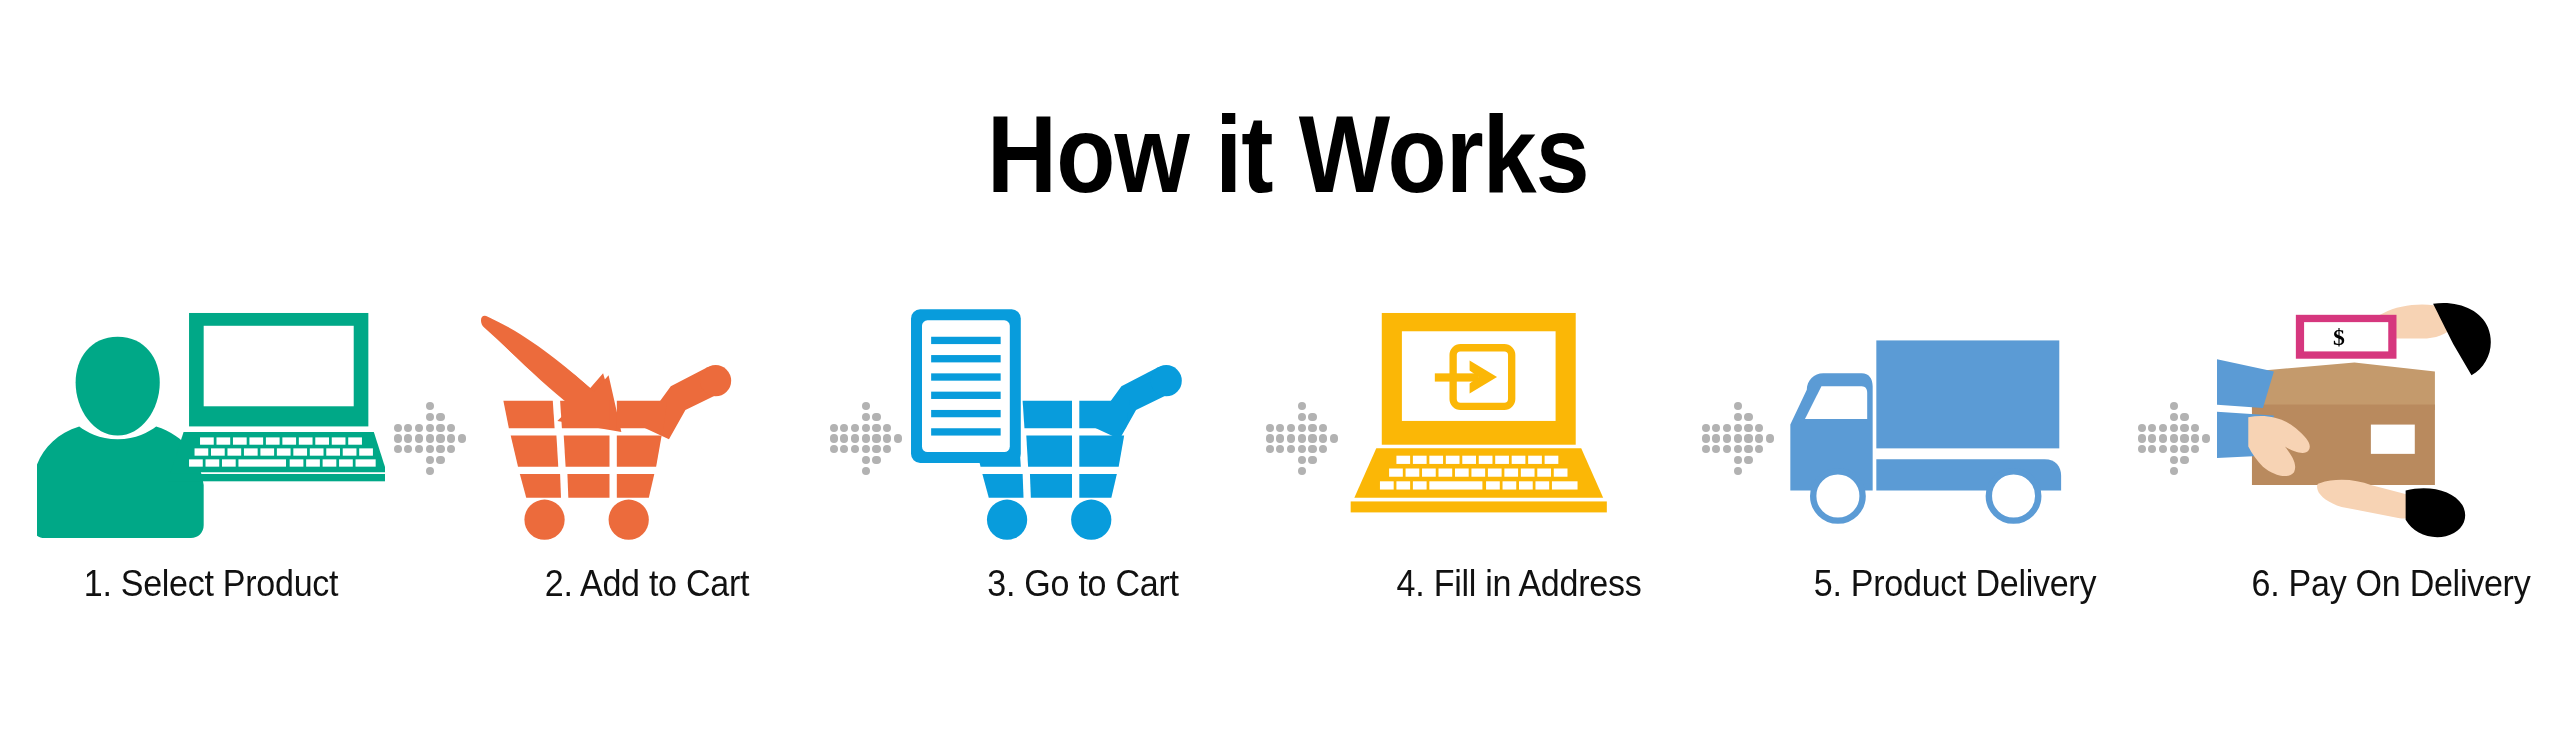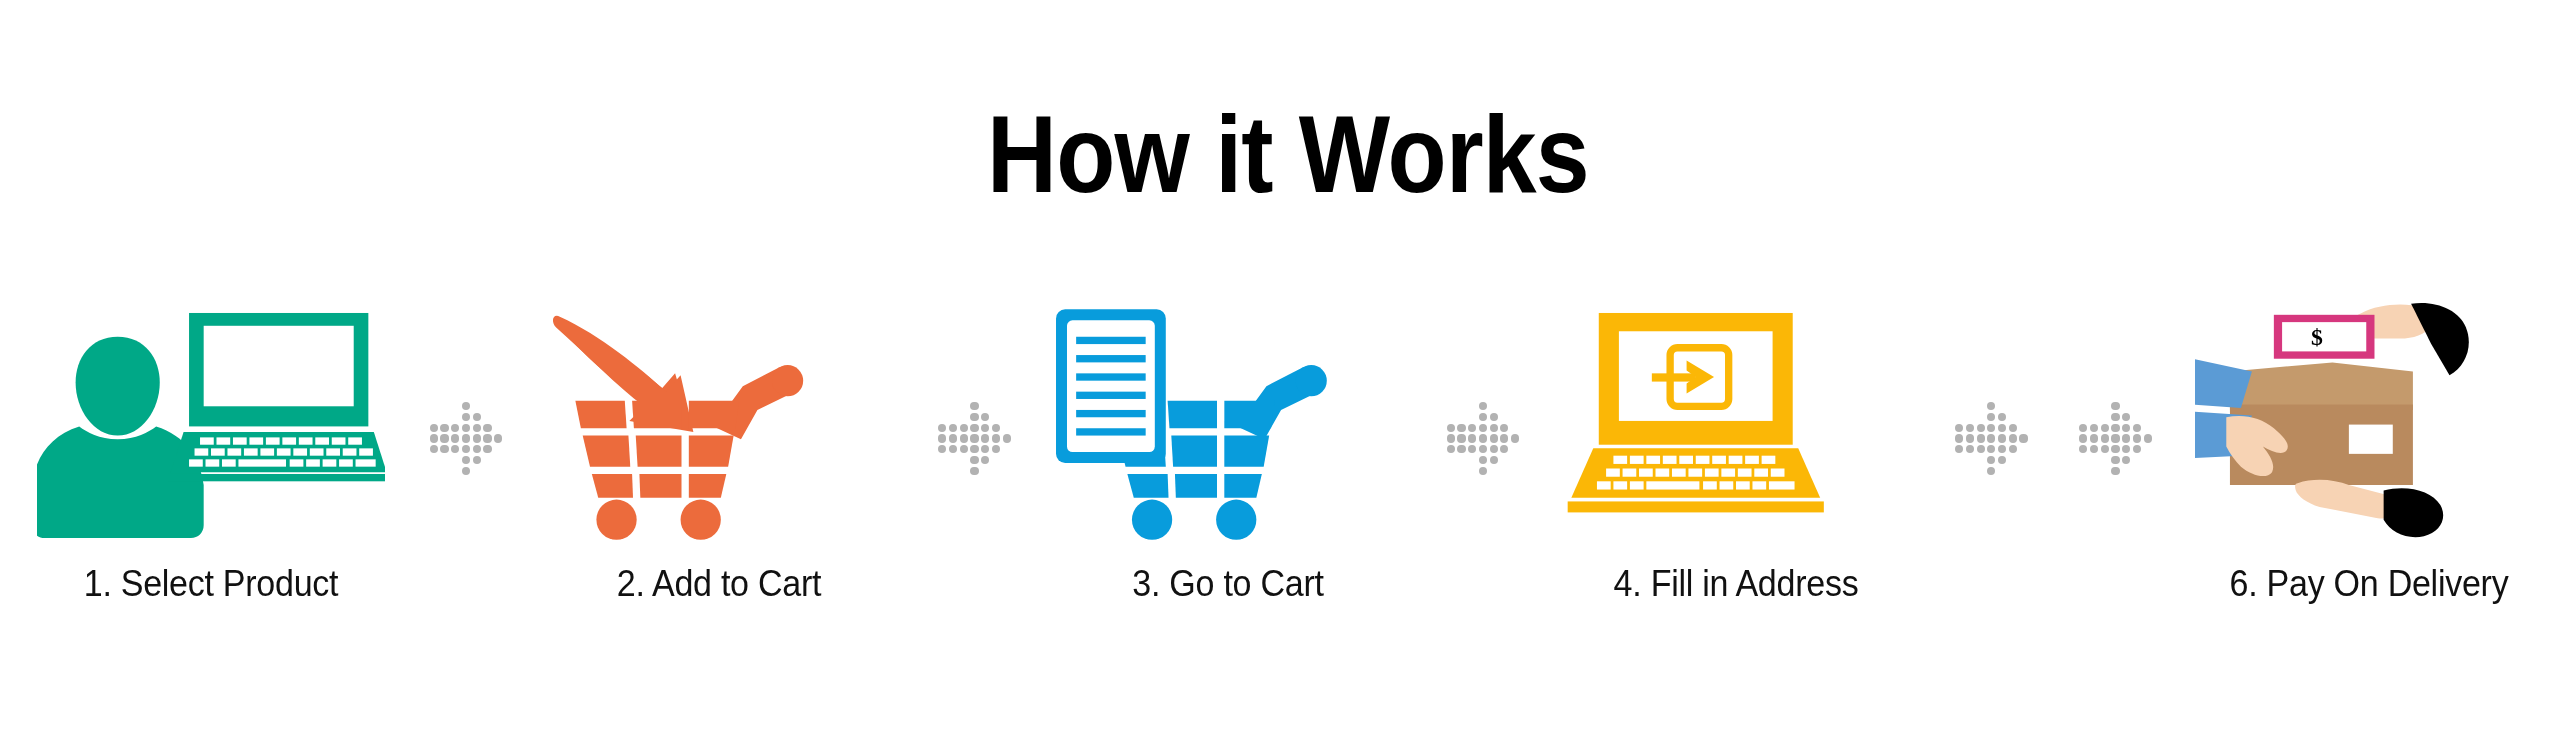--- a/index.html
+++ b/index.html
@@ -500,79 +500,97 @@
       <i></i>
         <i></i>
         <i></i>
         <i class="on"></i>
         <i></i>
         <i></i>
         <i></i>
     </div>
   </div>
 
-
-  <div class="arrow-sep">
-    <div class="arrow-grid">
-      <i></i>
-        <i></i>
-        <i></i>
-        <i class="on"></i>
-        <i></i>
-        <i></i>
-        <i></i>
-      <i></i>
-        <i></i>
-        <i></i>
-        <i class="on"></i>
-        <i class="on"></i>
-        <i></i>
-        <i></i>
-      <i class="on"></i>
-        <i class="on"></i>
-        <i class="on"></i>
-        <i class="on"></i>
-        <i class="on"></i>
-        <i class="on"></i>
-        <i></i>
-      <i class="on"></i>
-        <i class="on"></i>
-        <i class="on"></i>
-        <i class="on"></i>
-        <i class="on"></i>
-        <i class="on"></i>
-        <i class="on"></i>
-      <i class="on"></i>
-        <i class="on"></i>
-        <i class="on"></i>
-        <i class="on"></i>
-        <i class="on"></i>
-        <i class="on"></i>
-        <i></i>
-      <i></i>
-        <i></i>
-        <i></i>
-        <i class="on"></i>
-        <i class="on"></i>
-        <i></i>
-        <i></i>
-      <i></i>
-        <i></i>
-        <i></i>
-        <i class="on"></i>
-        <i></i>
-        <i></i>
-        <i></i>
-    </div>
-  </div>
-
   <div class="step">
     <div class="step-art">
       <svg class="art-svg" viewBox="0 0 380 270" xmlns="http://www.w3.org/2000/svg">
 
+        <rect x="104" y="42" width="200" height="118" fill="#5B9BD5"></rect>
+
+        <path d="M104 172 L288 172 C300 172 306 180 306 190 L306 206 L104 206 Z" fill="#5B9BD5"></path>
+
+        <path d="M28 96 C28 86 36 78 46 78 L88 78 C96 78 100 84 100 92 L100 206 L10 206 L10 134 Z" fill="#5B9BD5"></path>
+
+        <path d="M44 92 L88 92 C92 92 94 95 94 99 L94 128 L26 128 L44 92 Z" fill="#FFFFFF"></path>
+
+        <circle cx="62" cy="212" r="27" fill="#FFFFFF" stroke="#5B9BD5" stroke-width="7"></circle>
+        <circle cx="254" cy="212" r="27" fill="#FFFFFF" stroke="#5B9BD5" stroke-width="7"></circle>
+      </svg>
+    </div>
+    <div class="step-label">5. Product Delivery</div>
+  </div>
+
+  <div class="arrow-sep">
+    <div class="arrow-grid">
+      <i></i>
+        <i></i>
+        <i></i>
+        <i class="on"></i>
+        <i></i>
+        <i></i>
+        <i></i>
+      <i></i>
+        <i></i>
+        <i></i>
+        <i class="on"></i>
+        <i class="on"></i>
+        <i></i>
+        <i></i>
+      <i class="on"></i>
+        <i class="on"></i>
+        <i class="on"></i>
+        <i class="on"></i>
+        <i class="on"></i>
+        <i class="on"></i>
+        <i></i>
+      <i class="on"></i>
+        <i class="on"></i>
+        <i class="on"></i>
+        <i class="on"></i>
+        <i class="on"></i>
+        <i class="on"></i>
+        <i class="on"></i>
+      <i class="on"></i>
+        <i class="on"></i>
+        <i class="on"></i>
+        <i class="on"></i>
+        <i class="on"></i>
+        <i class="on"></i>
+        <i></i>
+      <i></i>
+        <i></i>
+        <i></i>
+        <i class="on"></i>
+        <i class="on"></i>
+        <i></i>
+        <i></i>
+      <i></i>
+        <i></i>
+        <i></i>
+        <i class="on"></i>
+        <i></i>
+        <i></i>
+        <i></i>
+    </div>
+  </div>
+
+  <div class="step">
+    <div class="step-art">
+      <svg class="art-svg" viewBox="0 0 380 270" xmlns="http://www.w3.org/2000/svg">
+
         <path d="M182 12 C200 2 230 0 248 6 C258 10 262 18 258 26 C252 36 238 40 224 40 L176 40 C168 40 164 34 166 26 C168 18 174 16 182 12 Z" fill="#F7D3B4"></path>
         <path d="M236 2 C262 -2 288 8 296 28 C304 48 296 70 278 80 L258 46 C250 30 242 14 236 2 Z" fill="#000000"></path>
 
         <rect x="86" y="14" width="110" height="48" fill="#D6377E"></rect>
         <rect x="95" y="22" width="92" height="32" fill="#FFFFFF"></rect>
         <text x="133" y="47" font-family="'Liberation Serif', serif" font-size="26" font-weight="700" fill="#000000" text-anchor="middle">$</text>
 
         <path d="M38 76 L150 66 L238 76 L238 118 L38 118 Z" fill="#C49A6C"></path>
 
         <path d="M38 112 L238 112 L238 200 L38 200 Z" fill="#B98A5E"></path>

